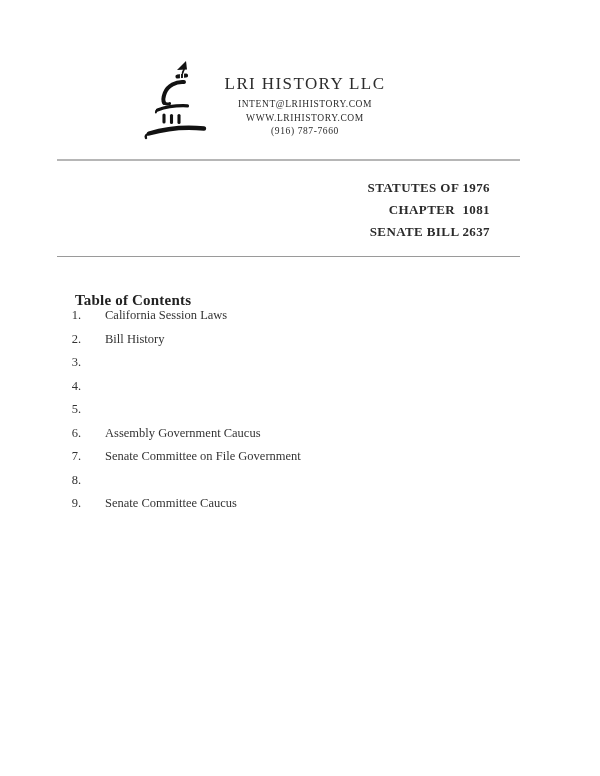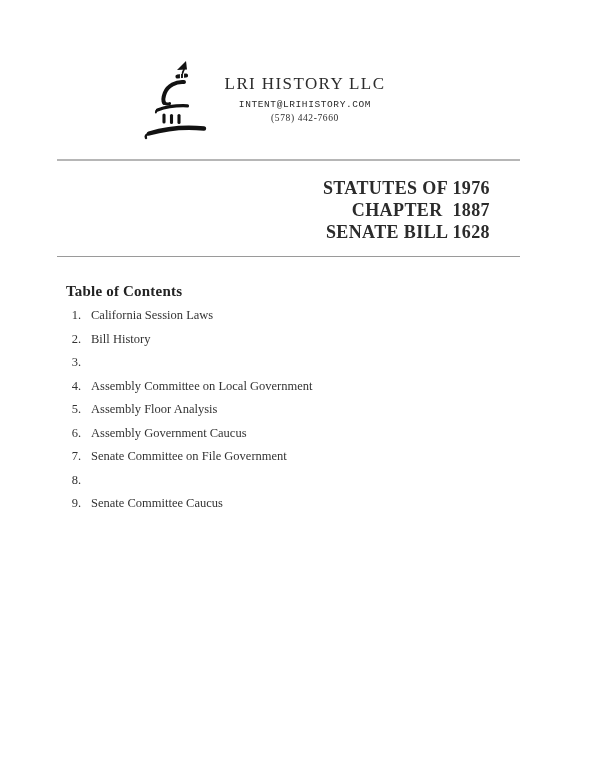--- a/index.html
+++ b/index.html
@@ -33,49 +33,49 @@
     letter-spacing: 1.4px;
     line-height: 21px;
     color: #2b2b2b;
   }
   .contact-line {
     font-size: 9.5px;
     letter-spacing: 0.6px;
     line-height: 13.5px;
     color: #2b2b2b;
   }
-  .contact-line.first { margin-top: 4px; font-family: Liberation Mono, monospace; }
+  .contact-line.first { margin-top: 4px; }
 
   
   .rule { position: absolute; left: 57px; width: 463px; }
   .rule-top { top: 159px; height: 2px; background: #b6b6b6; }
   .rule-bottom { top: 256px; height: 1px; background: #9a9a9a; }
 
   
   .reference-block {
     position: absolute;
     top: 177px;
     right: 110px;
     text-align: right;
   }
   .reference-line {
-    font-size: 18px;
+    font-size: 13px;
     font-weight: bold;
     letter-spacing: 0.4px;
     line-height: 22px;
     white-space: pre; 
     color: #2b2b2b;
   }
 
   
   .toc-title {
     position: absolute;
     left: 57px;
     top: 274px;
-    margin: 9px;
+    margin: 18px;
     font-size: 15px;
     font-weight: bold;
     letter-spacing: 0.2px;
     color: #222222;
   }
   .toc-list {
     position: absolute;
     left: 57px;
     top: 304px;
     margin: 0;
@@ -87,21 +87,21 @@
     line-height: 23.5px;
     font-size: 12.5px;
     color: #333333;
   }
   .toc-item-number {
     width: 24px;
     text-align: right;
     flex: 0 0 auto;
   }
   .toc-item-label {
-    margin-left: 10px;
+    margin-left: 24px;
   }
 </style>
 </head>
 <body>
 
 <div class="page">
 
   <svg class="logo" viewBox="0 0 70 82" fill="none" stroke="#121212" stroke-linecap="round" stroke-linejoin="round">
 
     <path d="M36,11 L45,2 L46,10.5 Z" fill="#121212" stroke="none"></path>
@@ -120,54 +120,53 @@
     <path d="M30.5,56.5 L30.5,63.5" stroke-width="3.1"></path>
     <path d="M38,56.5 L38,63.5" stroke-width="3.1"></path>
 
     <path d="M8,74.5 Q35,66.5 63,69.5" stroke-width="4.4"></path>
     <path d="M8,74.5 Q3.6,76.2 5,79" stroke-width="2.4"></path>
   </svg>
 
   <div class="letterhead-text">
     <div class="company-name">LRI HISTORY LLC</div>
     <div class="contact-line first">INTENT@LRIHISTORY.COM</div>
-    <div class="contact-line">(578) 442-7660</div>
+    <div class="contact-line">WWW.LRIHISTORY.COM</div>
+    <div class="contact-line">(916) 787-7660</div>
   </div>
 
   <div class="rule rule-top"></div>
 
   <div class="reference-block">
     <div class="reference-line">STATUTES OF 1976</div>
-    <div class="reference-line">CHAPTER  1887</div>
-    <div class="reference-line">SENATE BILL 1628</div>
+    <div class="reference-line">CHAPTER  1081</div>
+    <div class="reference-line">SENATE BILL 2637</div>
   </div>
 
   <div class="rule rule-bottom"></div>
 
   <h2 class="toc-title">Table of Contents</h2>
 
   <ol class="toc-list">
     <li class="toc-item">
       <span class="toc-item-number">1.</span>
       <span class="toc-item-label">California Session Laws</span>
     </li>
     <li class="toc-item">
       <span class="toc-item-number">2.</span>
       <span class="toc-item-label">Bill History</span>
     </li>
     <li class="toc-item">
       <span class="toc-item-number">3.</span>
     </li>
     <li class="toc-item">
       <span class="toc-item-number">4.</span>
-      <span class="toc-item-label">Assembly Committee on Local Government</span>
     </li>
     <li class="toc-item">
       <span class="toc-item-number">5.</span>
-      <span class="toc-item-label">Assembly Floor Analysis</span>
     </li>
     <li class="toc-item">
       <span class="toc-item-number">6.</span>
       <span class="toc-item-label">Assembly Government Caucus</span>
     </li>
     <li class="toc-item">
       <span class="toc-item-number">7.</span>
       <span class="toc-item-label">Senate Committee on File Government</span>
     </li>
     <li class="toc-item">

